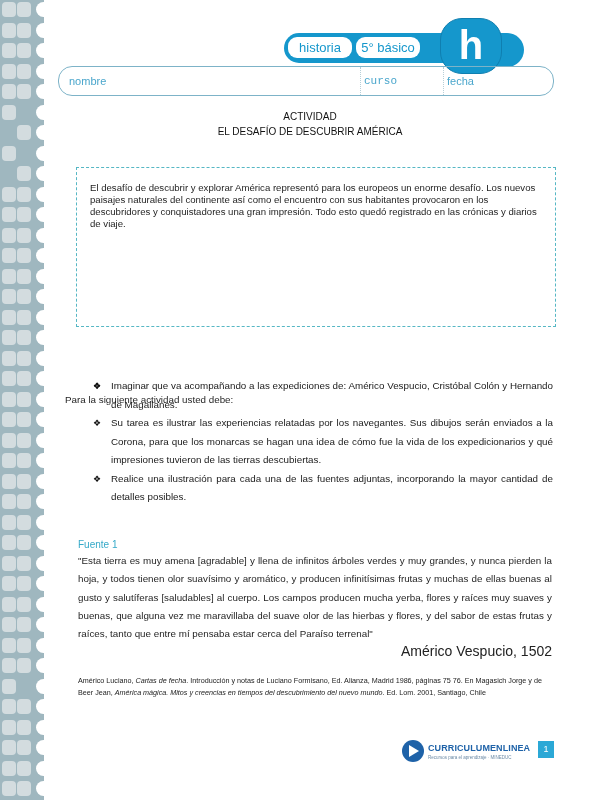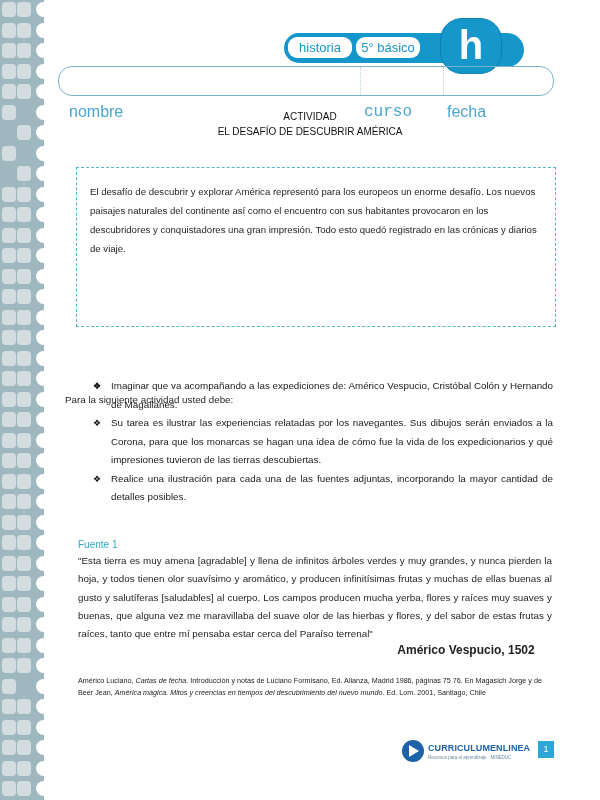--- a/index.html
+++ b/index.html
@@ -13,38 +13,38 @@
 
   
   .subject-bar { position: absolute; left: 284px; top: 33px; width: 160px; height: 30px; background: #1597cc; border-radius: 15px 0 0 15px; }
   .pill { position: absolute; top: 37px; height: 21px; background: #ffffff; border-radius: 9px; color: #1597cc; font-size: 13px; line-height: 21px; text-align: center; }
   .pill.historia { left: 288px; width: 64px; }
   .pill.grade { left: 356px; width: 64px; }
   .h-badge-back { position: absolute; left: 494px; top: 33px; width: 30px; height: 34px; background: #1597cc; border-radius: 0 18px 18px 0; }
   .h-badge { position: absolute; left: 440px; top: 18px; width: 62px; height: 56px; background: #1597cc; border-radius: 22px; border: 1px solid #0f7fb0; color: #ffffff; font-size: 40px; font-weight: bold; text-align: center; line-height: 52px; }
 
   .name-row { position: absolute; left: 58px; top: 66px; width: 496px; height: 30px; border: 1px solid #7db3c8; border-radius: 14px; }
-  .name-row .lbl { position: absolute; top: 8px; font-size: 16px; color: #4aa6cc; margin-top: 28px; }
+  .name-row .lbl { position: absolute; top: 8px; font-size: 11px; color: #4aa6cc; }
   .name-row .sep { position: absolute; top: 0; width: 0; height: 28px; border-left: 1px dotted #b7cfd8; }
 
   
   .title { position: absolute; left: 100px; width: 420px; text-align: center; font-size: 10px; color: #111; }
 
   
   .intro { position: absolute; left: 76px; top: 167px; width: 480px; height: 160px; border: 1.5px dashed #56b7c4; }
-  .intro p { position: absolute; left: 13px; width: 460px; font-size: 9.6px; line-height: 19px; color: #1f1f1f; }
+  .intro p { position: absolute; left: 13px; width: 460px; font-size: 9.6px; line-height: 12px; color: #1f1f1f; }
 
   .para { position: absolute; font-size: 9.8px; line-height: 17.5px; color: #1f1f1f; }
   ul.tasks { position: absolute; left: 93px; top: 377px; width: 460px; list-style: none; }
   ul.tasks li { position: relative; padding-left: 18px; font-size: 9.8px; line-height: 18.5px; text-align: justify; }
   ul.tasks li .bullet { position: absolute; left: 0; top: 0; font-size: 9px; color: #111; }
 
   .source-title { position: absolute; left: 78px; top: 539px; font-size: 10px; color: #35a9c8; }
   .quote { position: absolute; left: 78px; top: 552px; width: 474px; font-size: 9.8px; line-height: 18.3px; text-align: justify; color: #1f1f1f; }
-  .author { position: absolute; left: 380px; top: 643px; width: 172px; text-align: center; font-size: 12px; font-weight: bold; color: #222; }
+  .author { position: absolute; left: 380px; top: 643px; width: 172px; text-align: right; font-size: 14px; font-weight: normal; color: #222; }
   .ref { position: absolute; left: 78px; top: 675px; width: 474px; font-size: 7.2px; line-height: 11.5px; color: #222; }
   .ref em { font-style: italic; }
 
   
   .logo { position: absolute; left: 402px; top: 740px; width: 22px; height: 22px; border-radius: 50%; background: #1e62a8; }
   .logo .tri { position: absolute; left: 7px; top: 5px; width: 0; height: 0; border-top: 6px solid transparent; border-bottom: 6px solid transparent; border-left: 10px solid #ffffff; }
   .logo-text { position: absolute; left: 428px; top: 743px; font-size: 9px; font-weight: bold; color: #1e62a8; letter-spacing: 0.1px; text-align: right; }
   .logo-sub { position: absolute; left: 428px; top: 755px; font-size: 4.5px; color: #6b8aa6; }
   .page-num { position: absolute; left: 538px; top: 741px; width: 16px; height: 17px; background: #2ba8d6; color: #ffffff; font-size: 9px; text-align: center; line-height: 17px; }
 </style>

